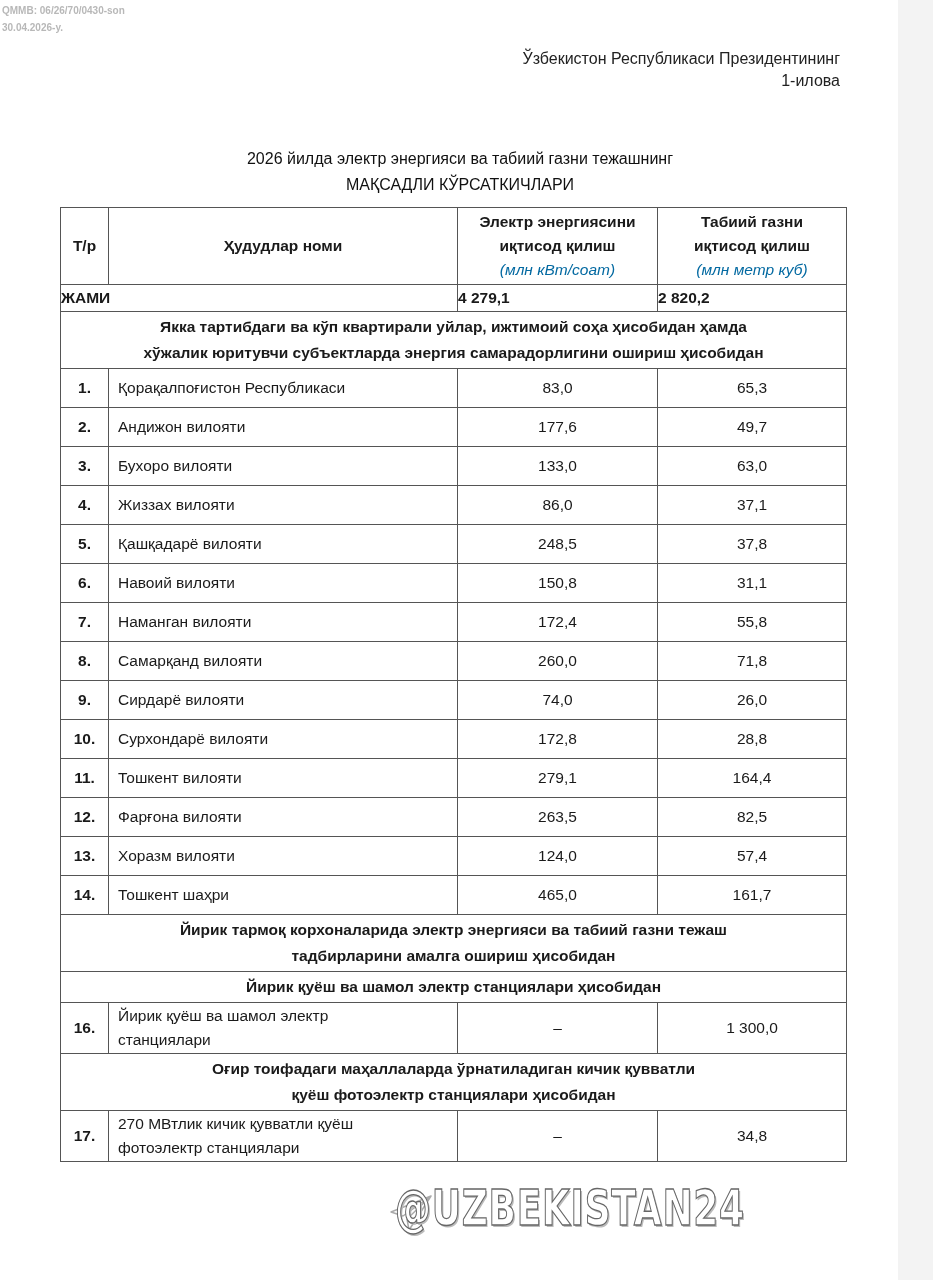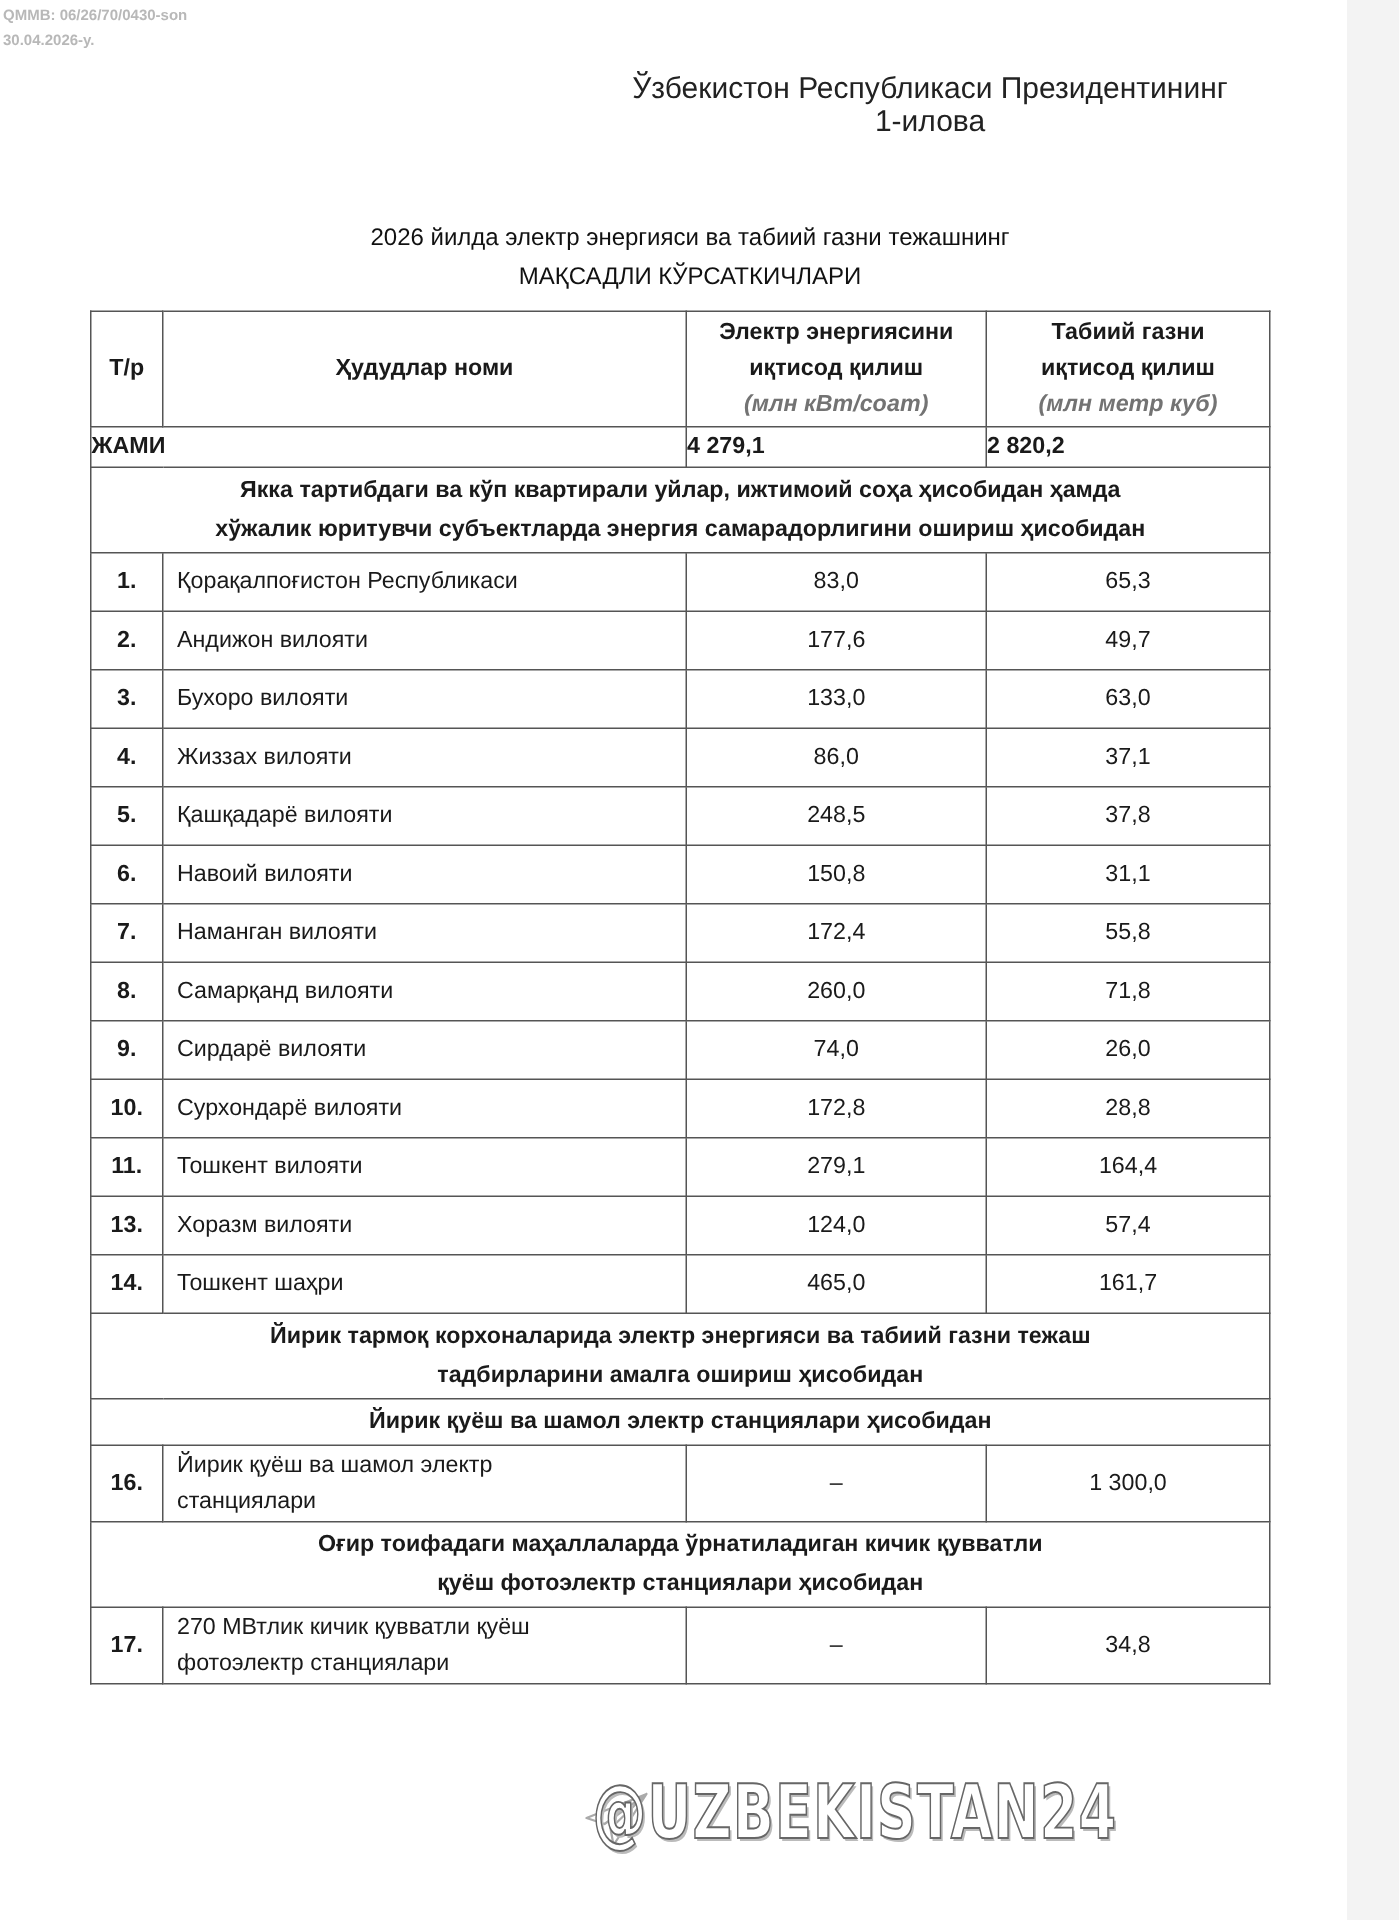--- a/index.html
+++ b/index.html
@@ -12,21 +12,21 @@
   .right-strip {
     position: absolute; left: 898px; top: 0; width: 35px; height: 1280px;
     background: #f3f3f3;
   }
   .stamp {
     position: absolute; left: 2px; top: 2px;
     font-size: 10px; line-height: 17px; color: #b8b8b8; font-weight: bold;
   }
   .annex {
     position: absolute; left: 400px; top: 48px; width: 440px;
-    text-align: center; font-size: 20px; line-height: 22px; color: #222;
+    text-align: right; font-size: 16px; line-height: 22px; color: #222;
   }
   .doc-title {
     position: absolute; left: 120px; top: 146px; width: 680px;
     text-align: center; font-weight: normal; font-size: 16px; line-height: 26px; color: #111;
   }
   table.main {
     position: absolute; left: 60px; top: 207px; width: 786px;
     border-collapse: collapse; table-layout: fixed;
     font-size: 15.5px; color: #1a1a1a;
   }
@@ -34,21 +34,21 @@
     border: 1.5px solid #555;
     padding: 0;
   }
   col.c-num { width: 48px; }
   col.c-name { width: 349px; }
   col.c-el { width: 200px; }
   col.c-gas { width: 189px; }
 
   tr.head th { height: 76px; font-weight: bold; vertical-align: middle; }
   tr.head th .l { display: block; line-height: 24px; }
-  tr.head th .u { display: block; line-height: 24px; font-weight: bold; font-style: italic; color: #737373; }
+  tr.head th .u { display: block; line-height: 24px; font-weight: normal; font-style: italic; color: #0369a1; }
   tr.total td { height: 26px; font-weight: bold; text-align: left; margin-top: 48px; }
   tr.section td { font-weight: bold; text-align: center; line-height: 26px; padding: 2px 10px; }
   tr.row td { height: 38px; vertical-align: middle; }
   tr.row.tall td { height: 50px; }
   td.num { font-weight: bold; text-align: center; }
   td.name { padding-left: 9px !important; line-height: 24px; }
   td.val { text-align: center; }
 
   .watermark {
     position: absolute; left: 395px; top: 1178px;
@@ -184,20 +184,26 @@
     <td class="val">172,8</td>
     <td class="val">28,8</td>
   </tr>
   <tr class="row">
     <td class="num">11.</td>
     <td class="name">Тошкент вилояти</td>
     <td class="val">279,1</td>
     <td class="val">164,4</td>
   </tr>
   <tr class="row">
+    <td class="num">12.</td>
+    <td class="name">Фарғона вилояти</td>
+    <td class="val">263,5</td>
+    <td class="val">82,5</td>
+  </tr>
+  <tr class="row">
     <td class="num">13.</td>
     <td class="name">Хоразм вилояти</td>
     <td class="val">124,0</td>
     <td class="val">57,4</td>
   </tr>
   <tr class="row">
     <td class="num">14.</td>
     <td class="name">Тошкент шаҳри</td>
     <td class="val">465,0</td>
     <td class="val">161,7</td>

